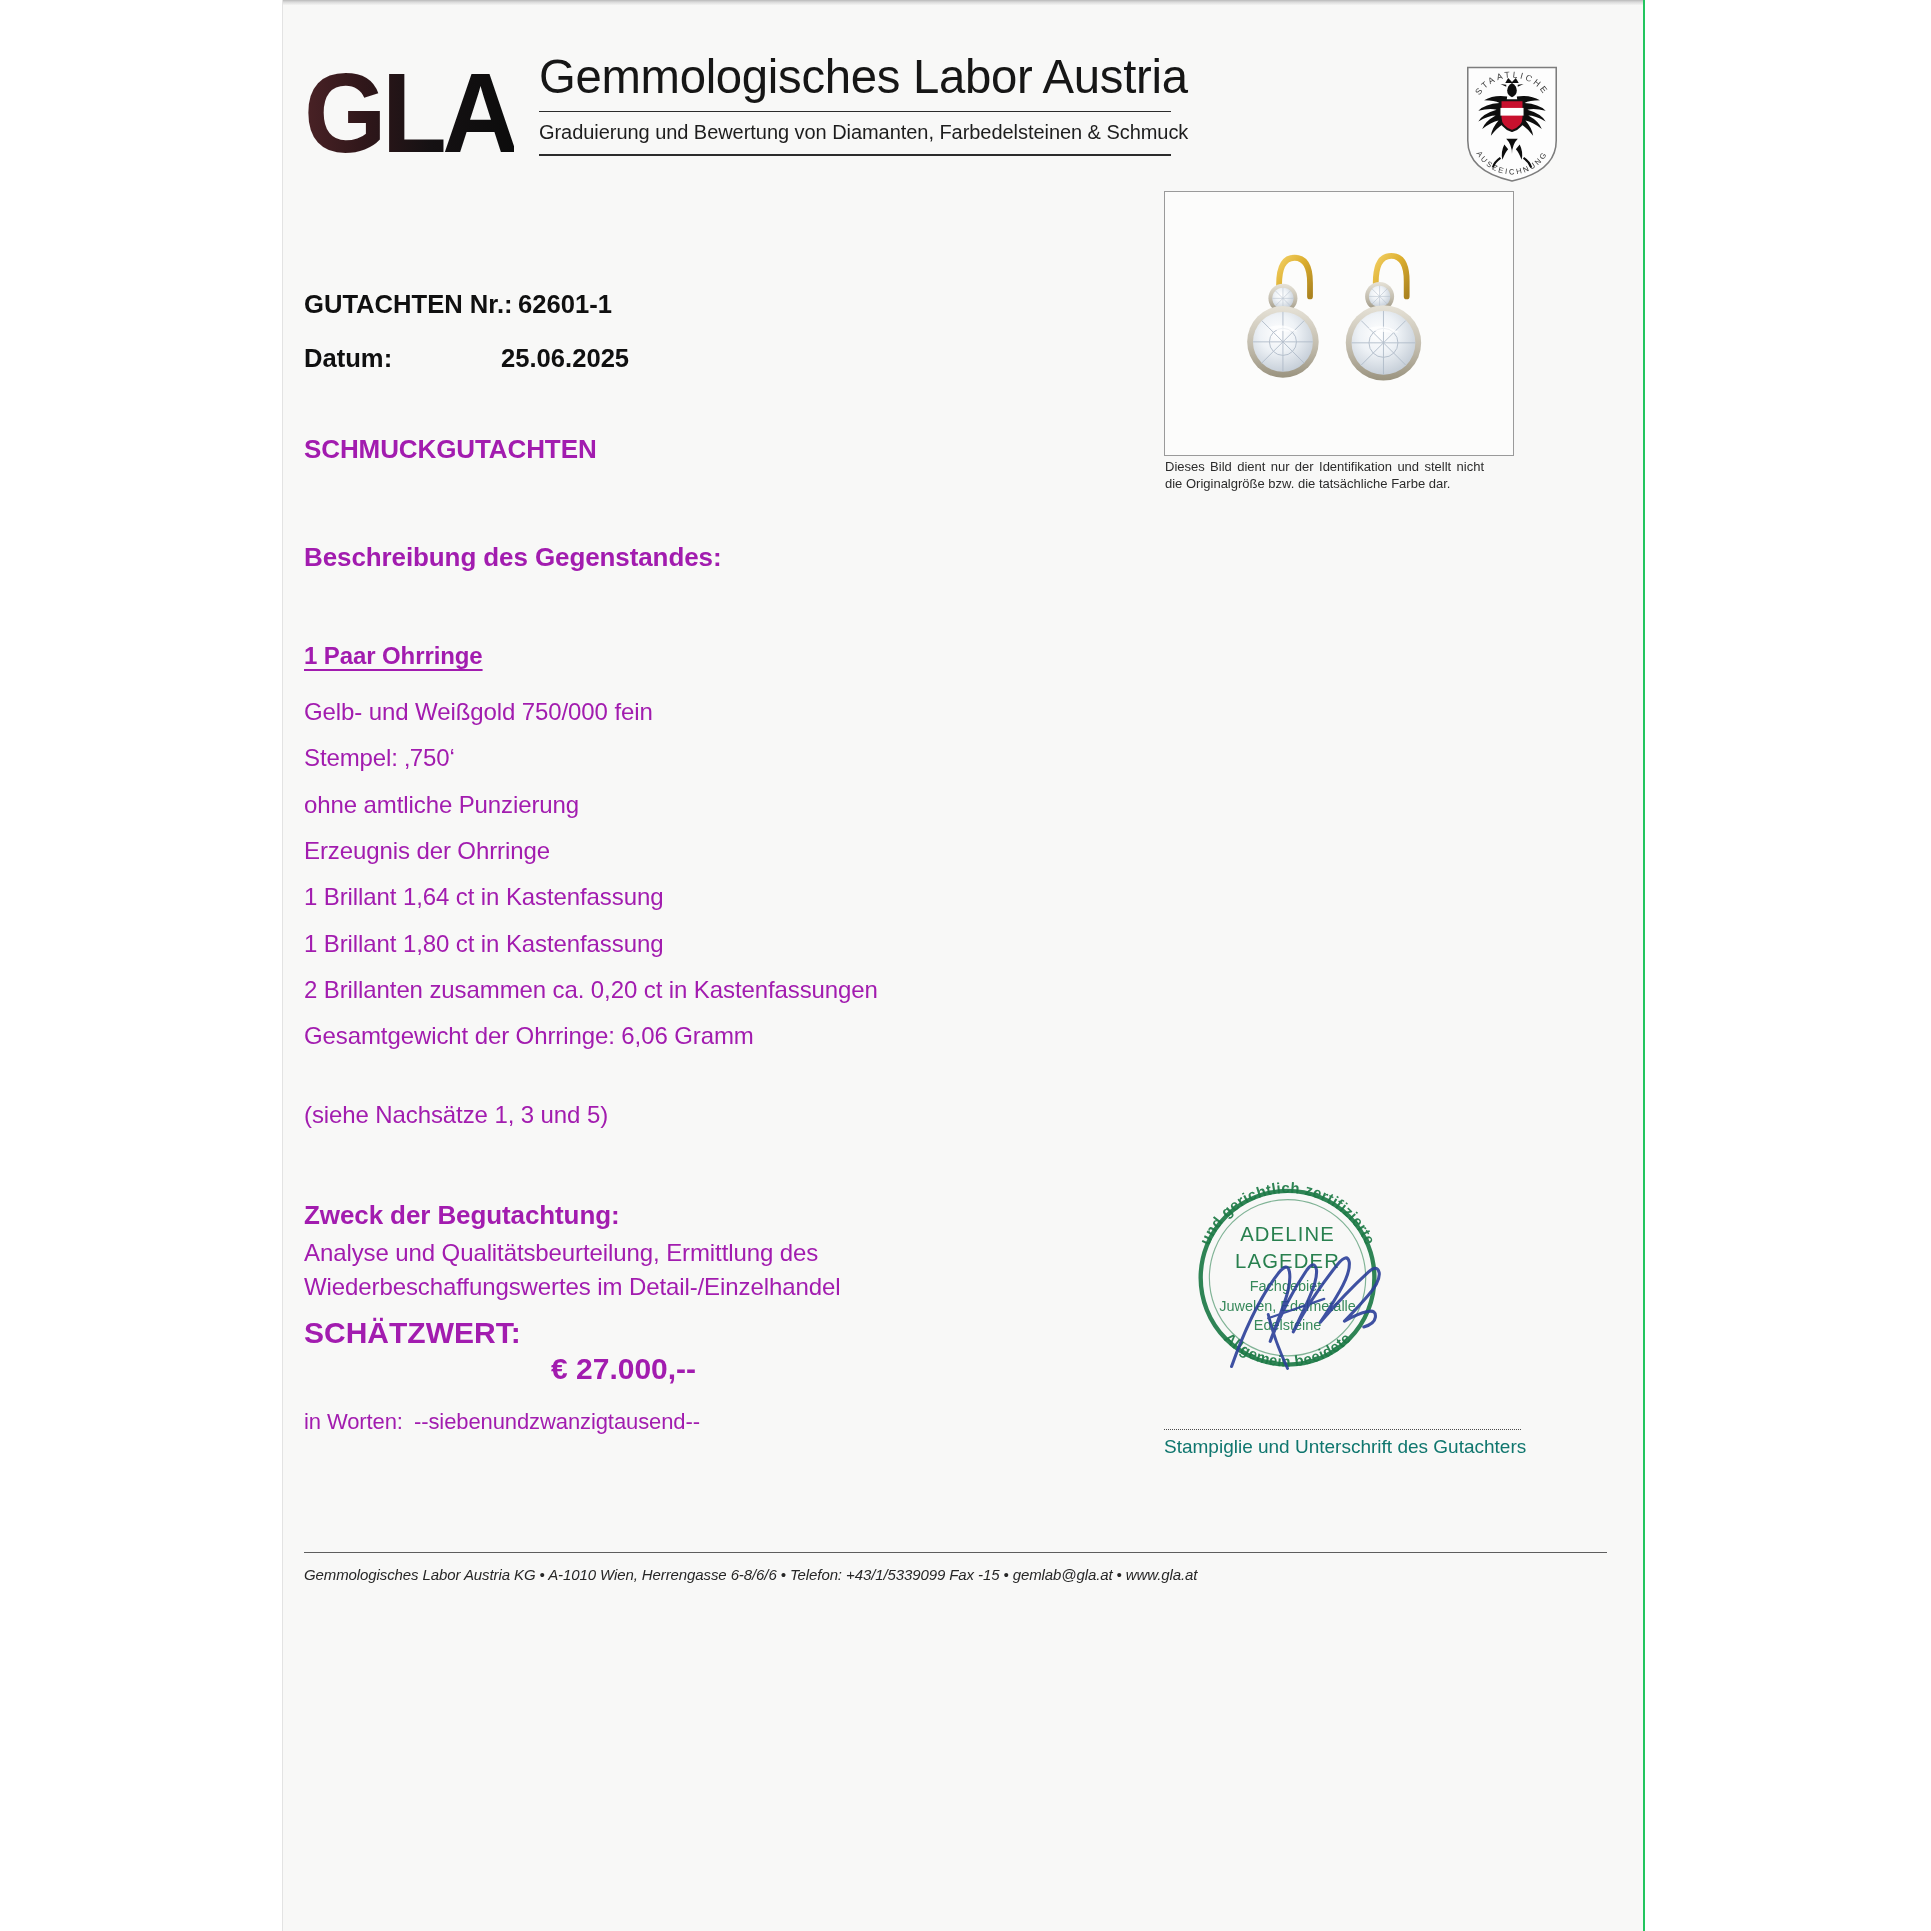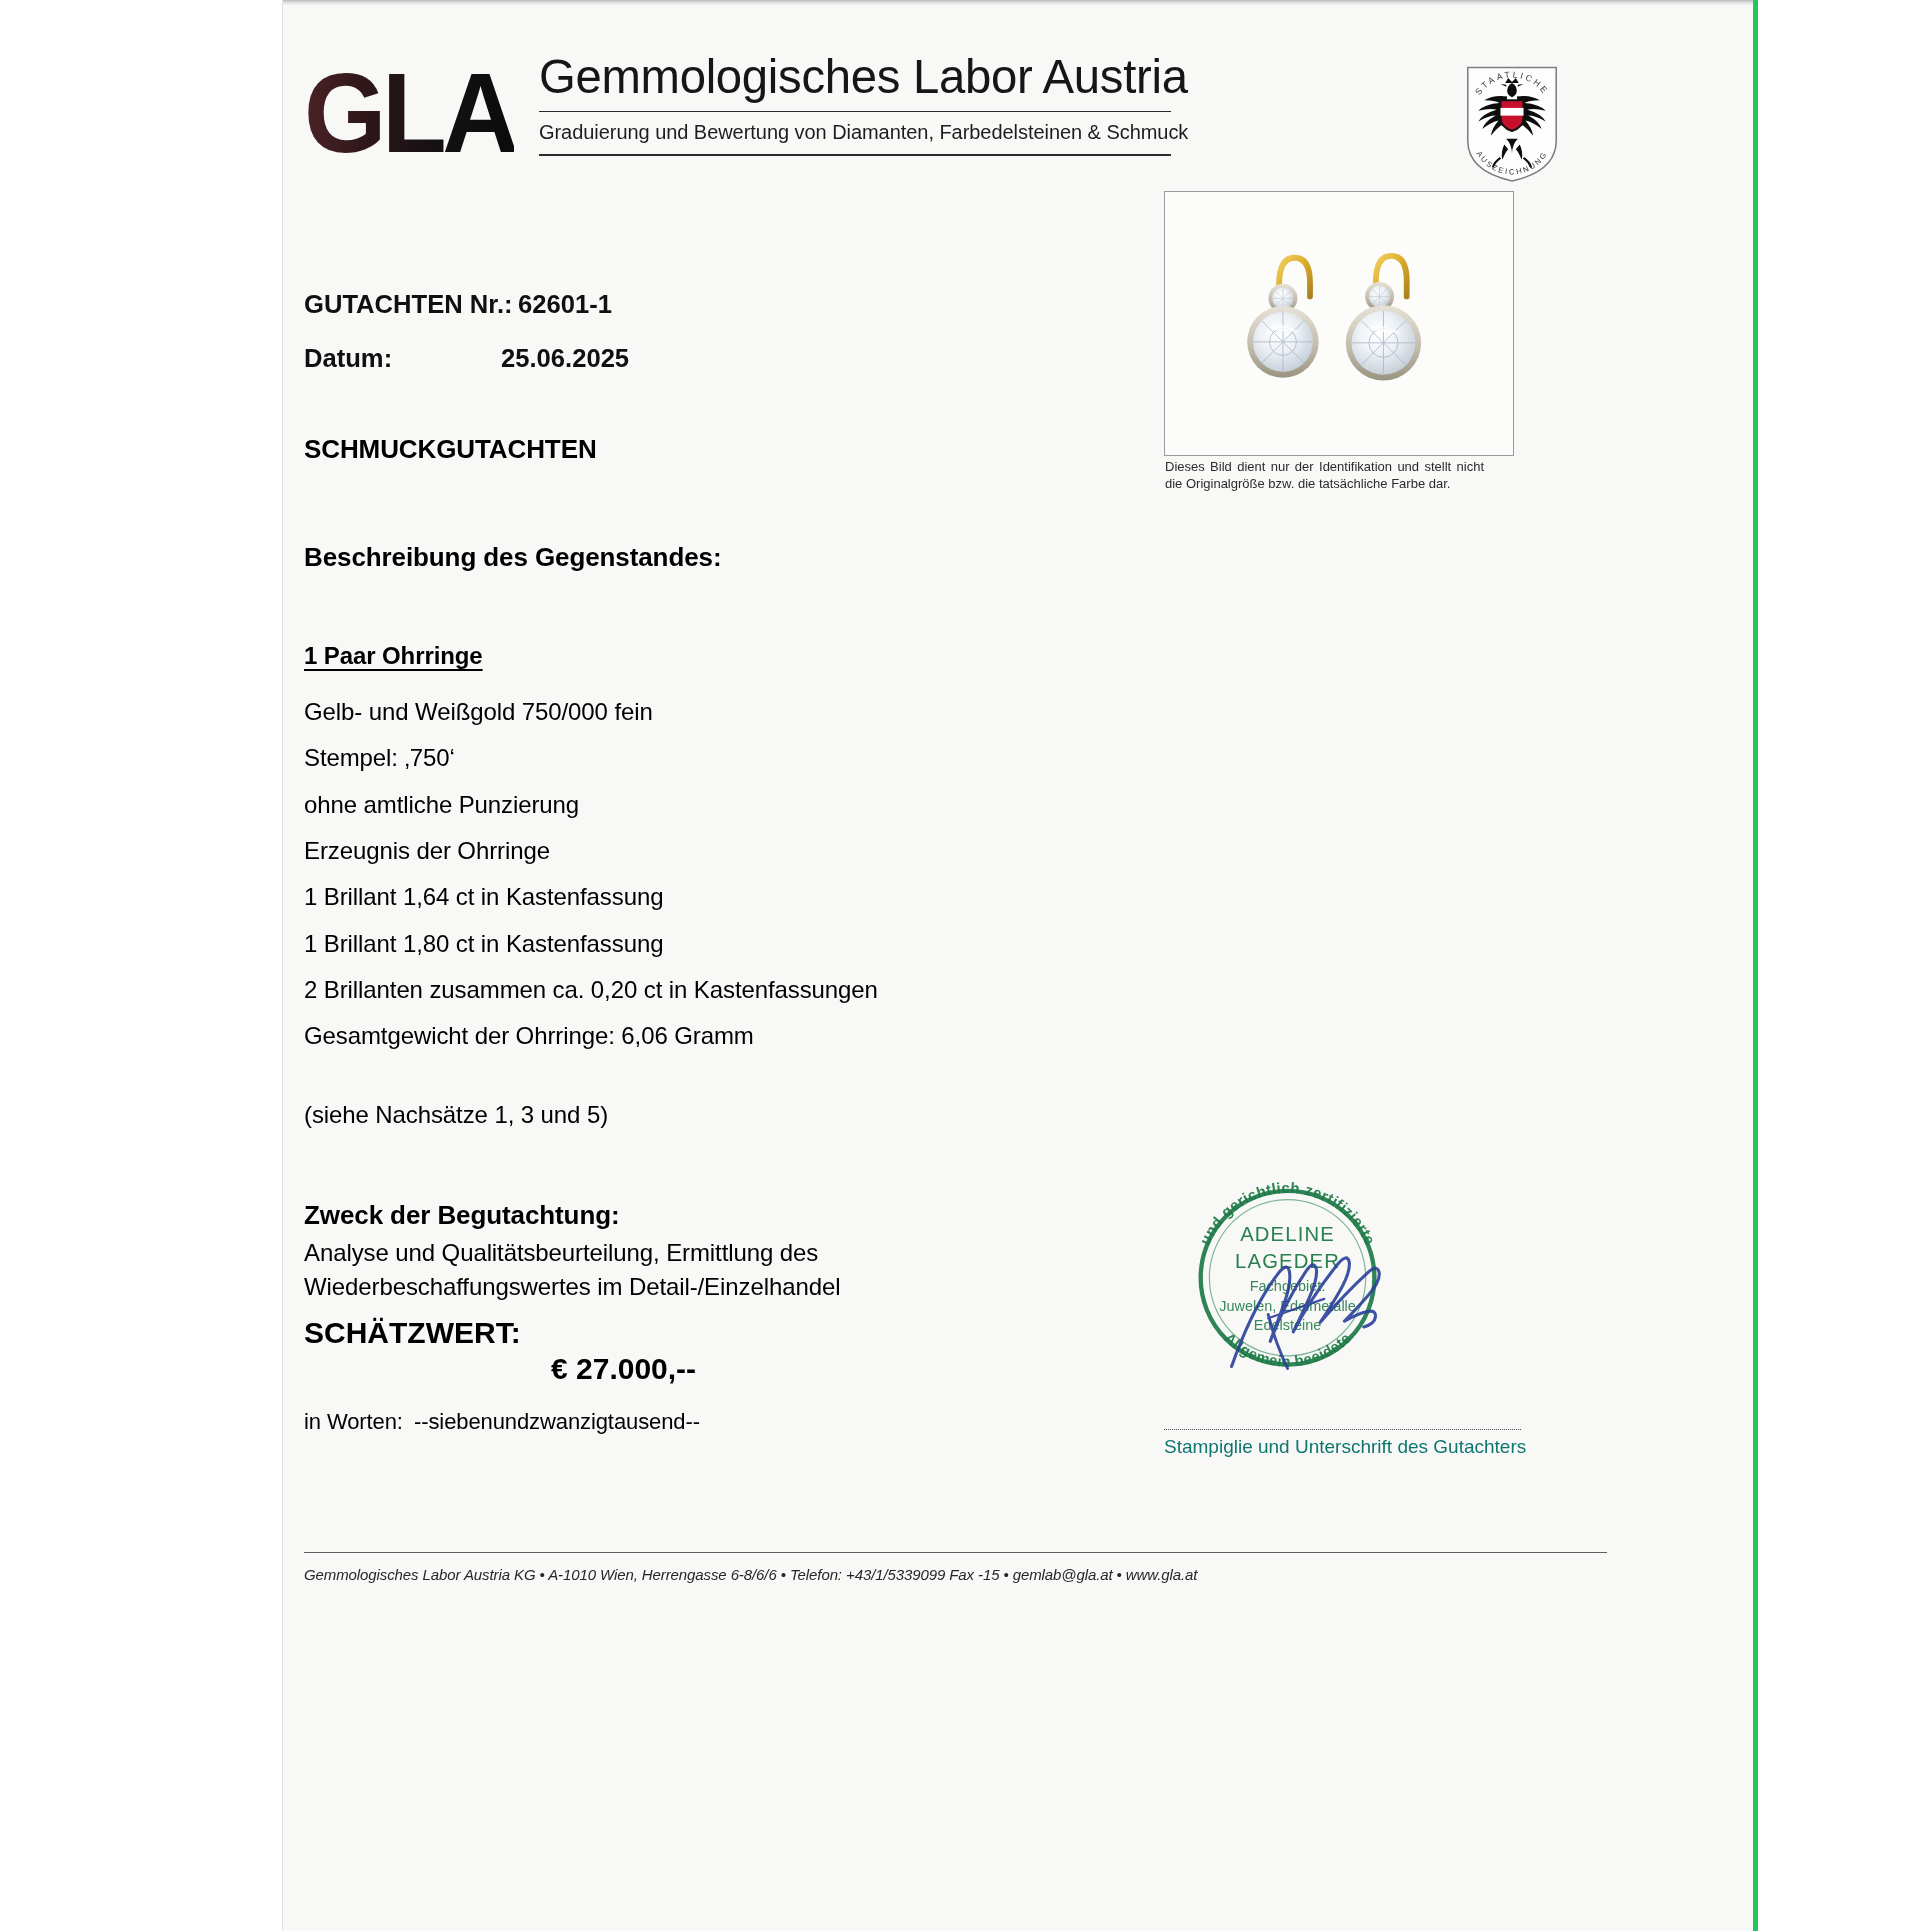--- a/index.html
+++ b/index.html
@@ -12,25 +12,25 @@
     height: 1931px;
     font-family: "Liberation Sans", sans-serif;
     overflow: hidden;
   }
 
   
   .sheet {
     position: absolute;
     left: 282px;
     top: 0px;
-    width: 1476px;
+    width: 1363px;
     height: 1931px;
     background: #f8f8f7;
     border-left: 1px solid #e3e3e3;
-    border-right: 5px solid #22c55e;
+    border-right: 2px solid #22c55e;
     box-sizing: border-box;
   }
   .sheet-topline {
     position: absolute;
     left: 0; top: 0;
     width: 100%;
     height: 4.8px;
     background: linear-gradient(#b9b9b9, #d9d9d9 40%, #f4f4f3);
   }
   .sheet-inner {
@@ -118,21 +118,21 @@
     font-size: 25.6px;
     color: #101010;
     white-space: nowrap;
   }
   .kv-label { font-weight: bold; }
   .kv-value { font-weight: bold; position: absolute; }
 
   .txt {
     position: absolute;
     font-size: 24px;
-    color: #000000;
+    color: #a21caf;
     white-space: nowrap;
     letter-spacing: -0.1px;
   }
   .txt.ul {
     font-weight: bold;
     text-decoration: underline;
     text-underline-offset: 4.8px;
     text-decoration-thickness: 2.4px;
   }
   .txt.big { font-size: 26px; font-weight: bold; }

